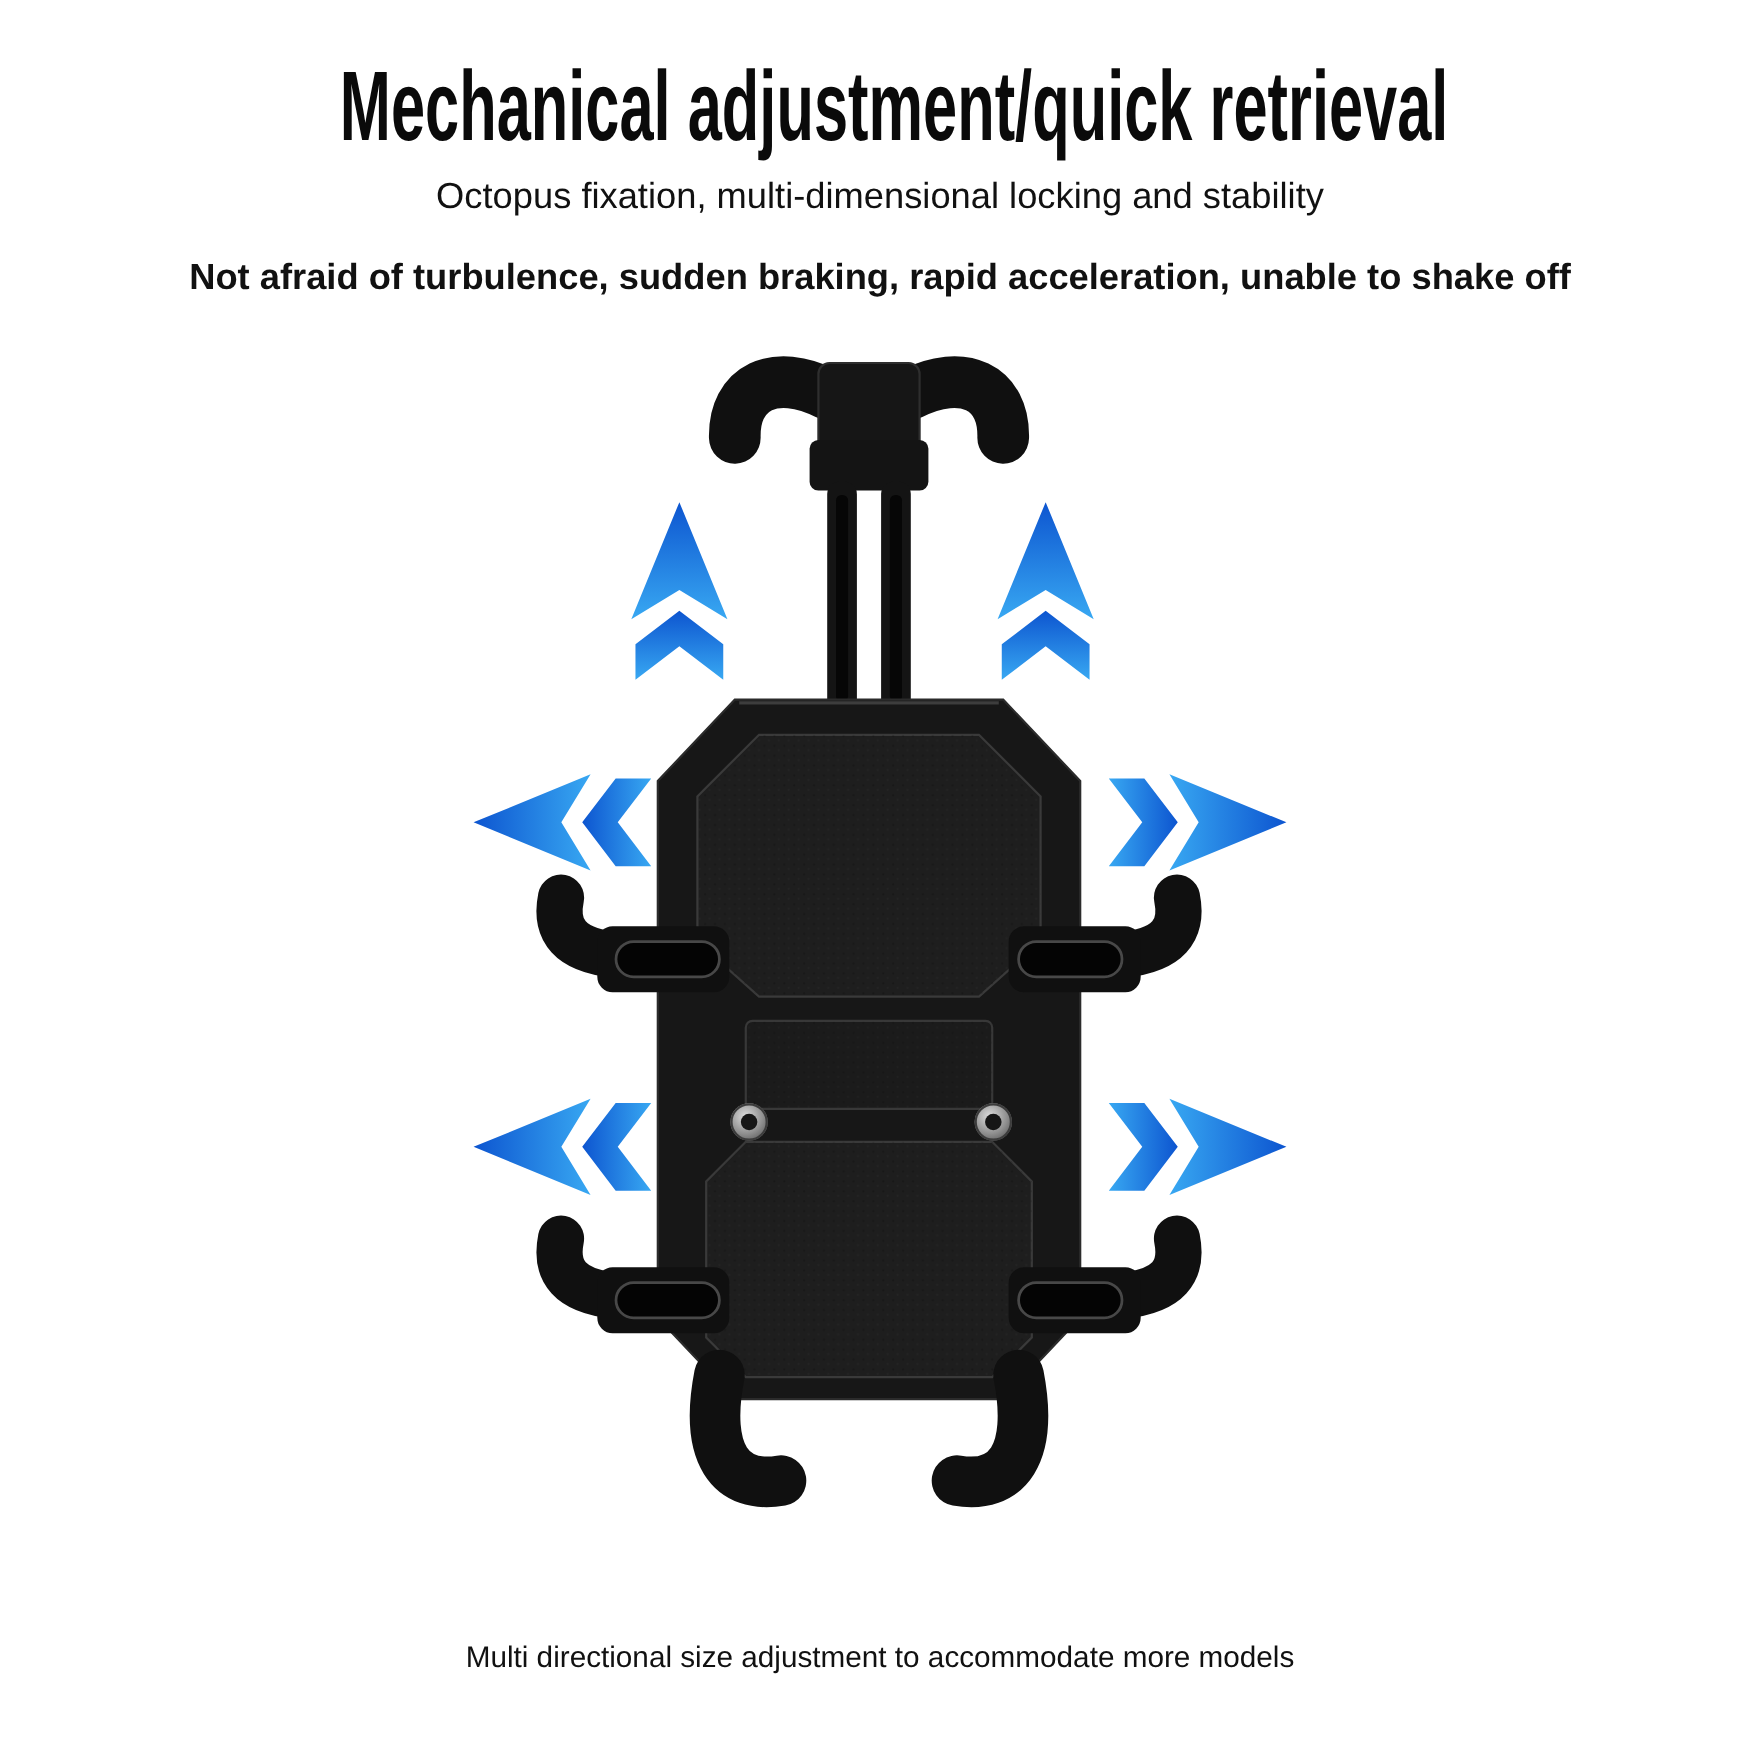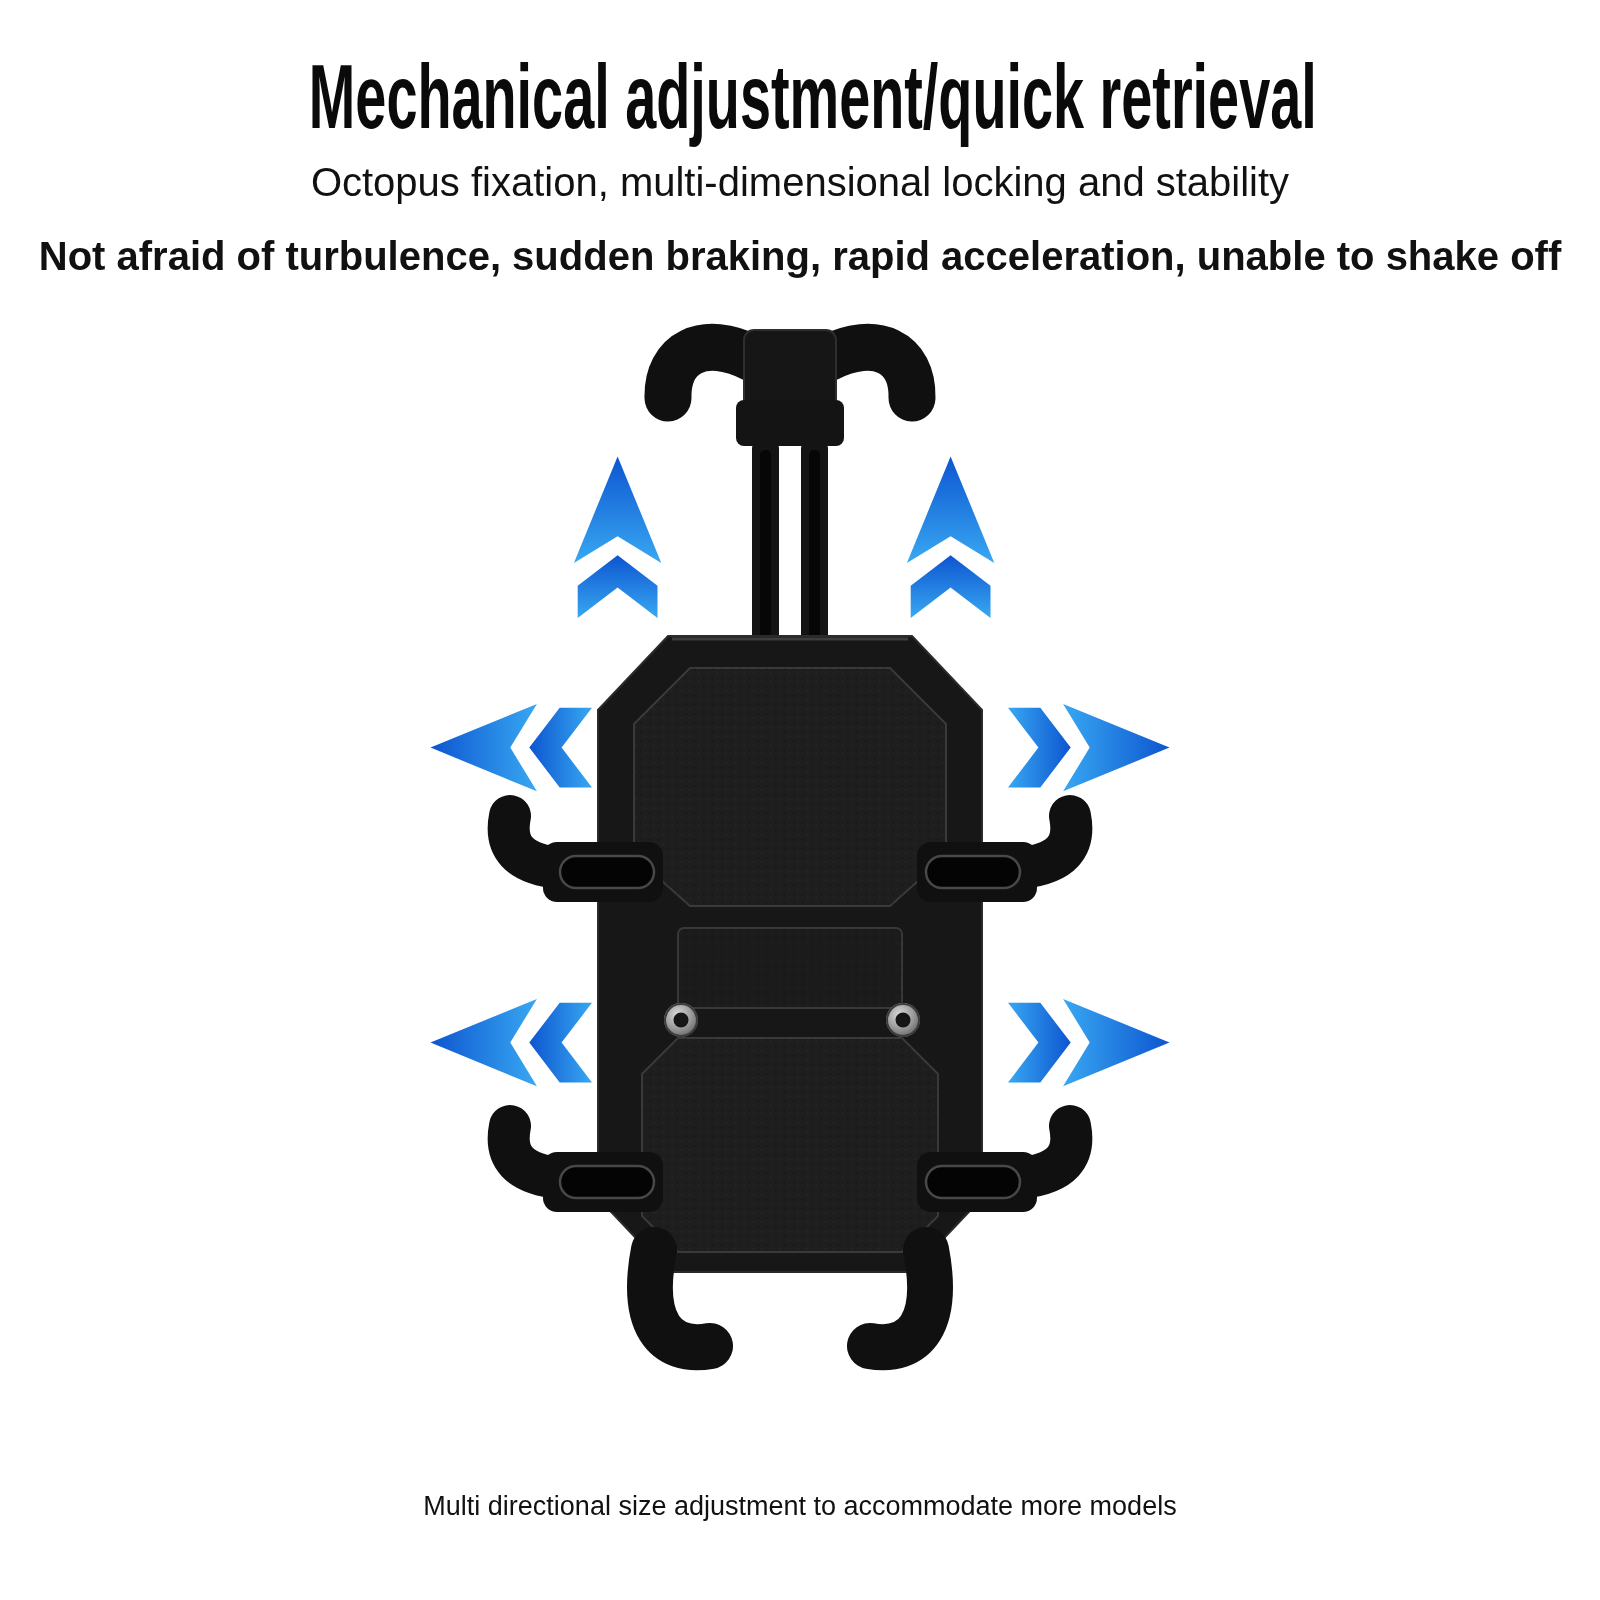--- a/index.html
+++ b/index.html
@@ -14,21 +14,21 @@
   .title-wrap{position:absolute;top:52px;left:0;width:100%;}
   .title{
     display:inline-block;margin:0;
     font-size:90px;font-weight:bold;line-height:1;
     letter-spacing:0;white-space:nowrap;
     transform:scaleX(0.62);transform-origin:center;
     color:#0a0a0a;
   }
   .sub{
     position:absolute;left:0;width:100%;
-    text-align:center;font-size:40px;line-height:1.25;
+    text-align:center;font-size:33px;line-height:1.25;
     color:#111111;margin:0;
   }
   .sub1{top:157px;}
   .sub2{top:231px;font-weight:bold;}
   .caption{top:1490px;font-size:27px;}
   .product{
     position:absolute;top:0;left:0;width:1600px;height:1600px;
   }
 </style>
 </head>

